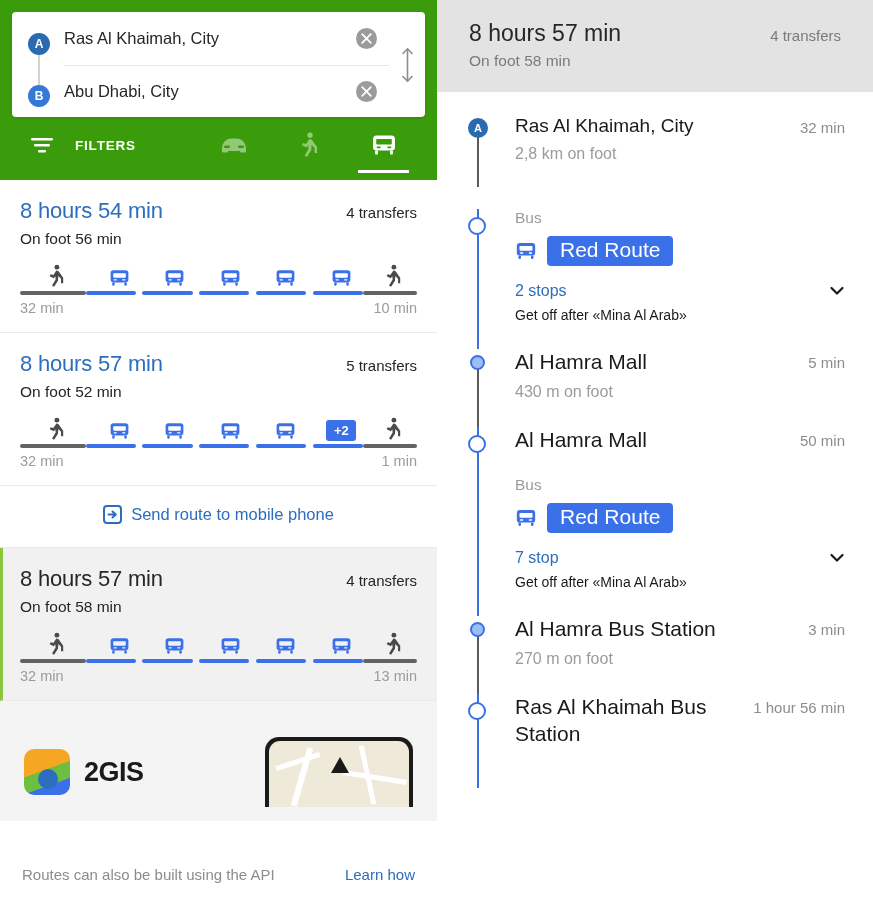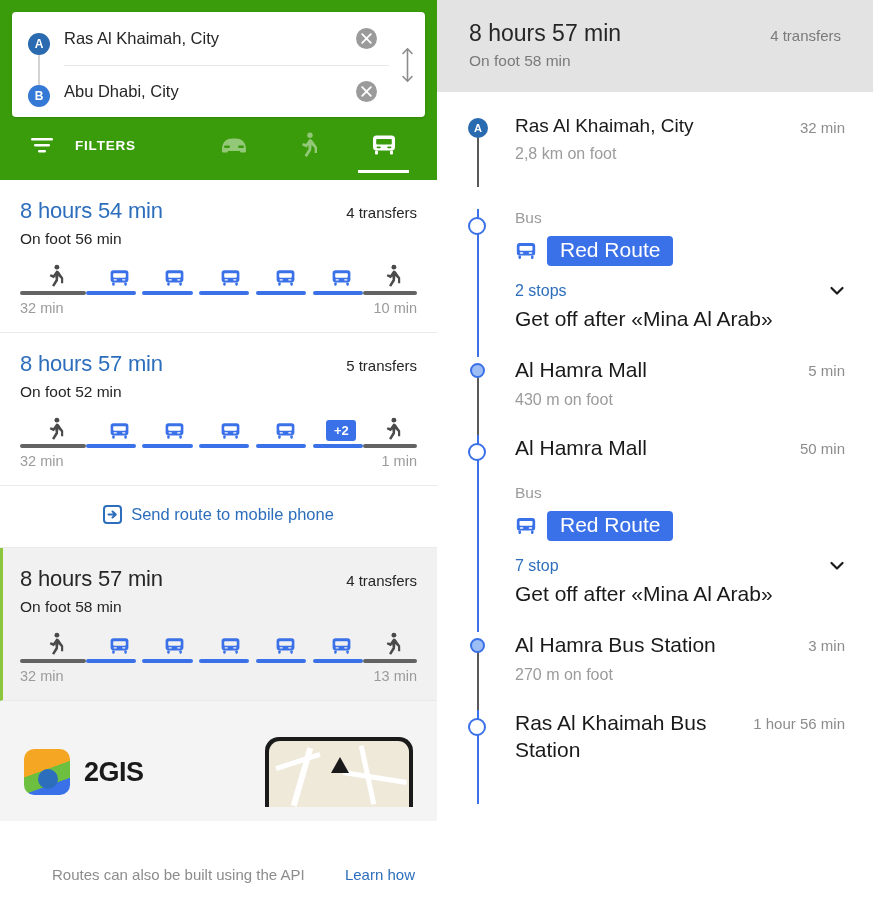--- a/index.html
+++ b/index.html
@@ -188,21 +188,21 @@
 
   
   .footer {
     position: absolute; left: 0; bottom: 0;
     width: 437px; height: 62px;
     background: #ffffff;
     display: flex; align-items: center; justify-content: space-between;
     padding: 0 22px;
     border-top: 1px solid transparent;
   }
-  .footer-text { font-size: 15px; color: #8c8c8c; margin-left: 30px; }
+  .footer-text { font-size: 15px; color: #8c8c8c; }
   .footer-link { font-size: 15px; color: #2d6ebc; cursor: pointer; }
 
   
   .right {
     width: 436px; height: 905px; background: #fff;
     position: relative; overflow: hidden;
   }
   .detail-header {
     background: #e3e3e3; padding: 20px 32px 22px 32px;
   }
@@ -243,21 +243,21 @@
   .chip {
     background: #3b71e8; color: #fff; font-size: 21px;
     padding: 2px 13px 4px 13px; border-radius: 4px;
     display: inline-block;
   }
   .stops-row {
     display: flex; align-items: center; justify-content: space-between;
     margin-top: 16px; cursor: pointer;
   }
   .stops-label { font-size: 16px; color: #2d6ebc; }
-  .getoff { font-size: 21px; color: #1a1a1a; margin-top: 7px; }
+  .getoff { font-size: 14px; color: #1a1a1a; margin-top: 7px; }
 
   .chev { width: 16px; height: 16px; }
   svg { display: block; }
 </style>
 </head>
 <body>
 
 <div class="app">
 
   <div class="left">

